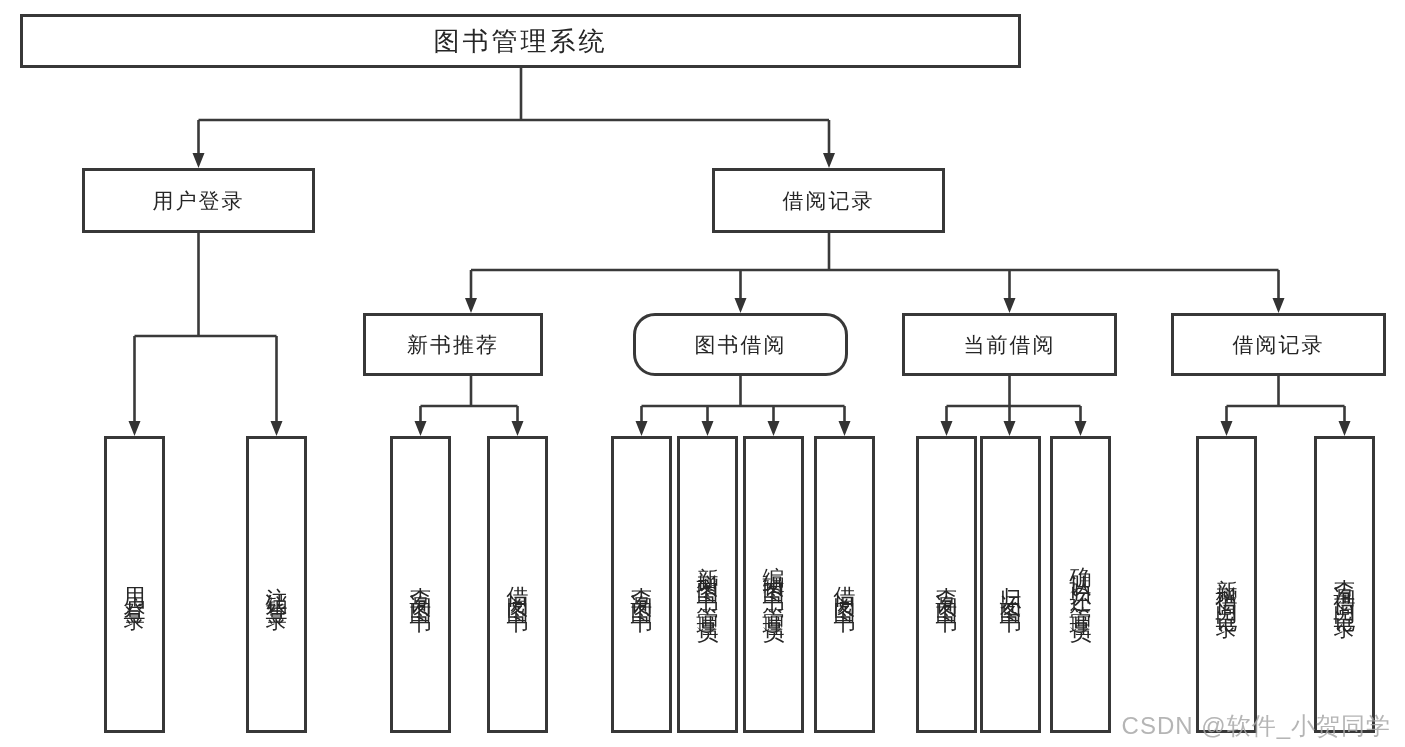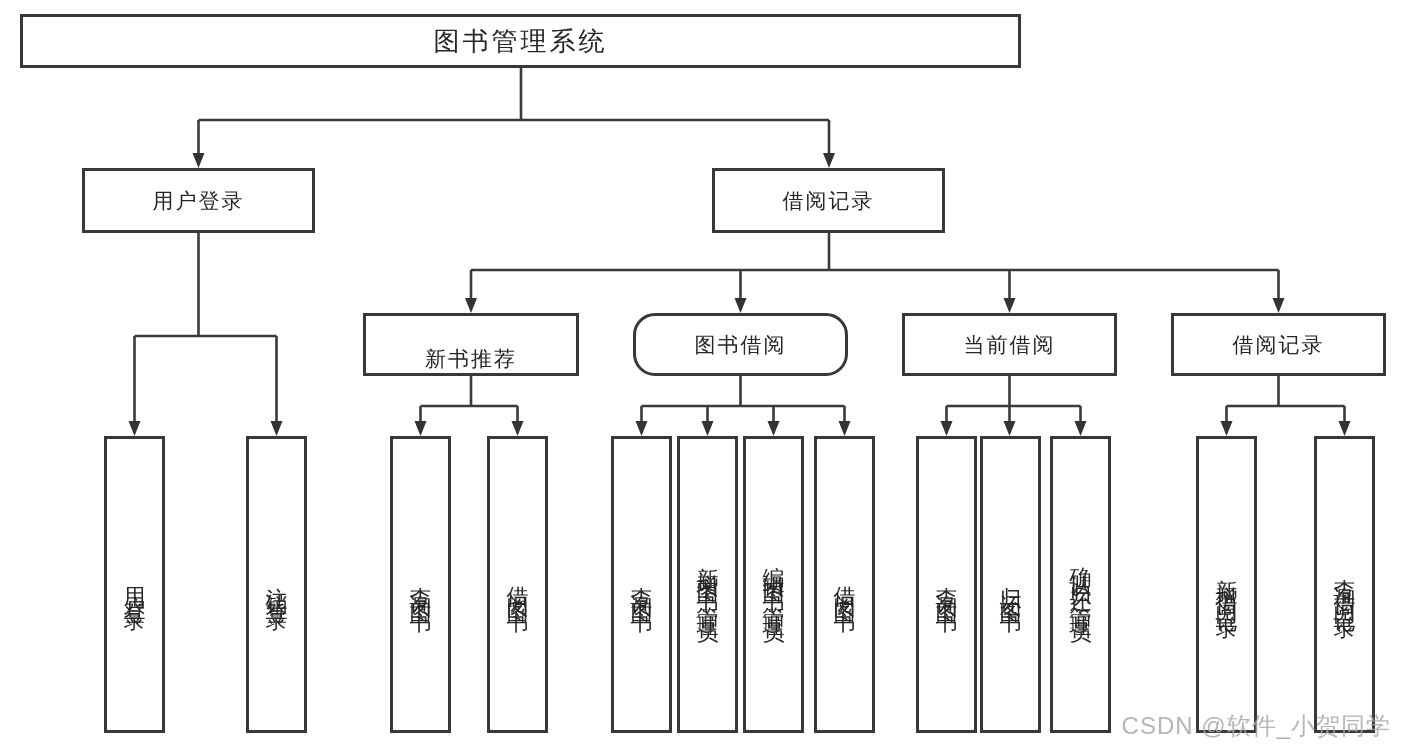--- a/index.html
+++ b/index.html
@@ -45,21 +45,21 @@
     writing-mode: vertical-rl;
     text-orientation: mixed;
     font-size: 22px;
     letter-spacing: 8px;
     line-height: 1;
   }
   
   #n-root           { left: 20px;   top: 14px;  width: 1001px; height: 54px; }
   #n-user-login     { left: 82px;   top: 168px; width: 233px;  height: 65px; }
   #n-book-mgmt      { left: 712px;  top: 168px; width: 233px;  height: 65px; }
-  #n-new-book-rec   { left: 363px;  top: 313px; width: 216px;  height: 63px; align-items: flex-end; }
+  #n-new-book-rec   { left: 363px;  top: 313px; width: 180px;  height: 63px; }
   #n-book-borrow    { left: 633px;  top: 313px; width: 215px;  height: 63px; border-radius: 22px; }
   #n-current-borrow { left: 902px;  top: 313px; width: 215px;  height: 63px; }
   #n-borrow-record  { left: 1171px; top: 313px; width: 215px;  height: 63px; }
   .leaf { top: 436px; width: 61px; height: 297px; }
   #n-ul-login    { left: 104px;  }
   #n-ul-logout   { left: 246px;  }
   #n-nbr-query   { left: 390px;  }
   #n-nbr-borrow  { left: 487px;  }
   #n-bb-query    { left: 611px;  }
   #n-bb-add      { left: 677px;  }

